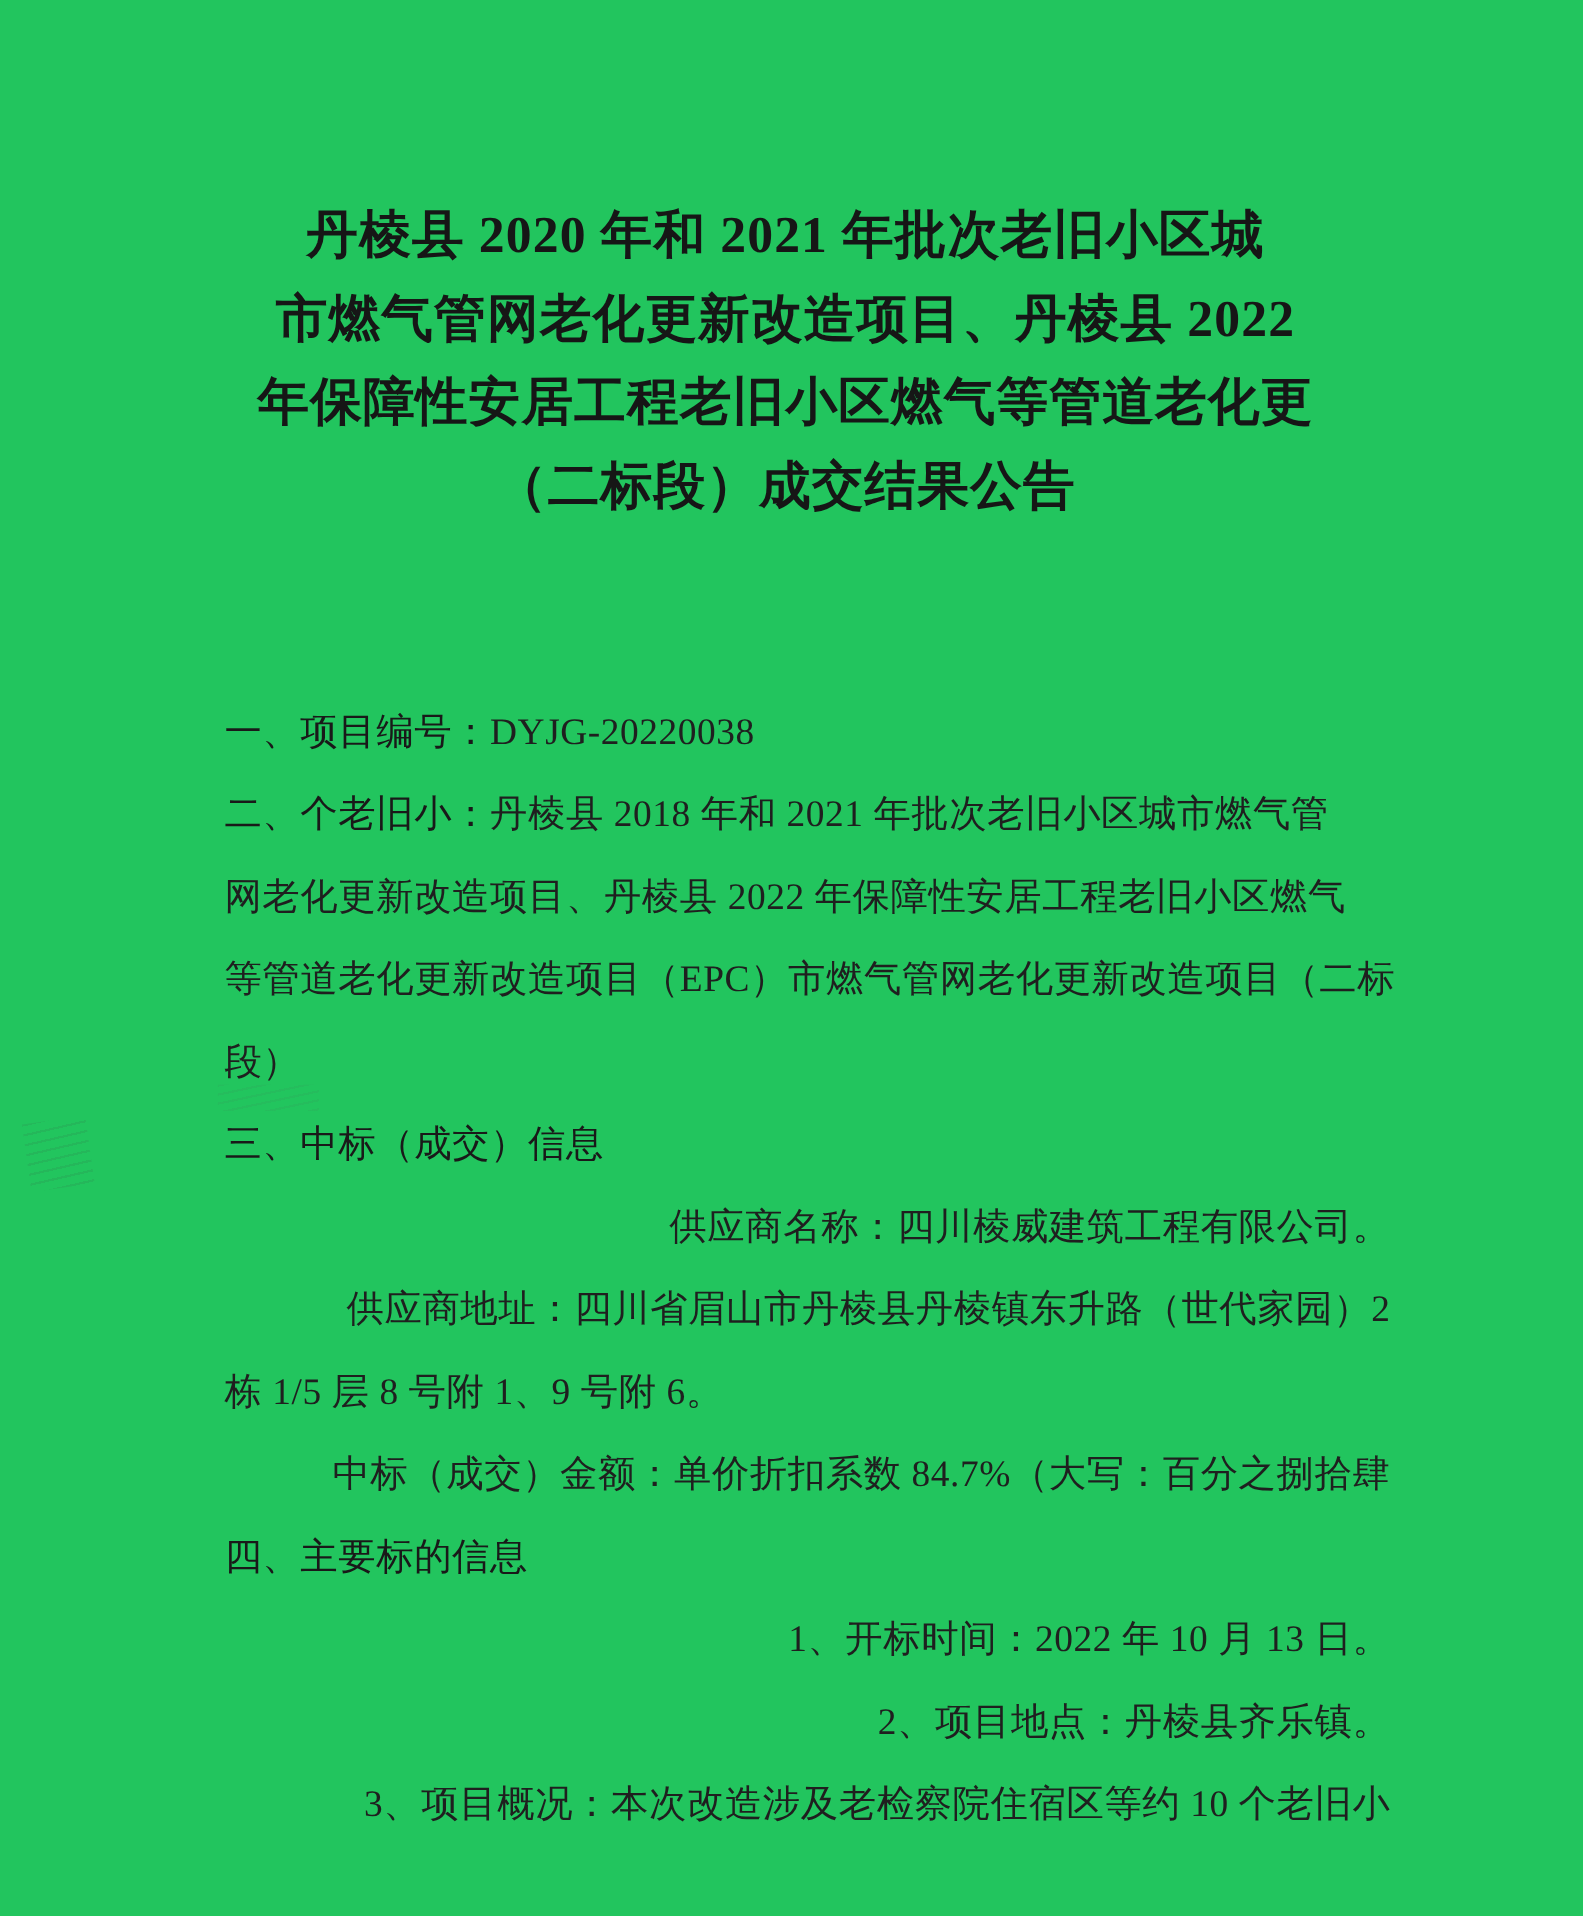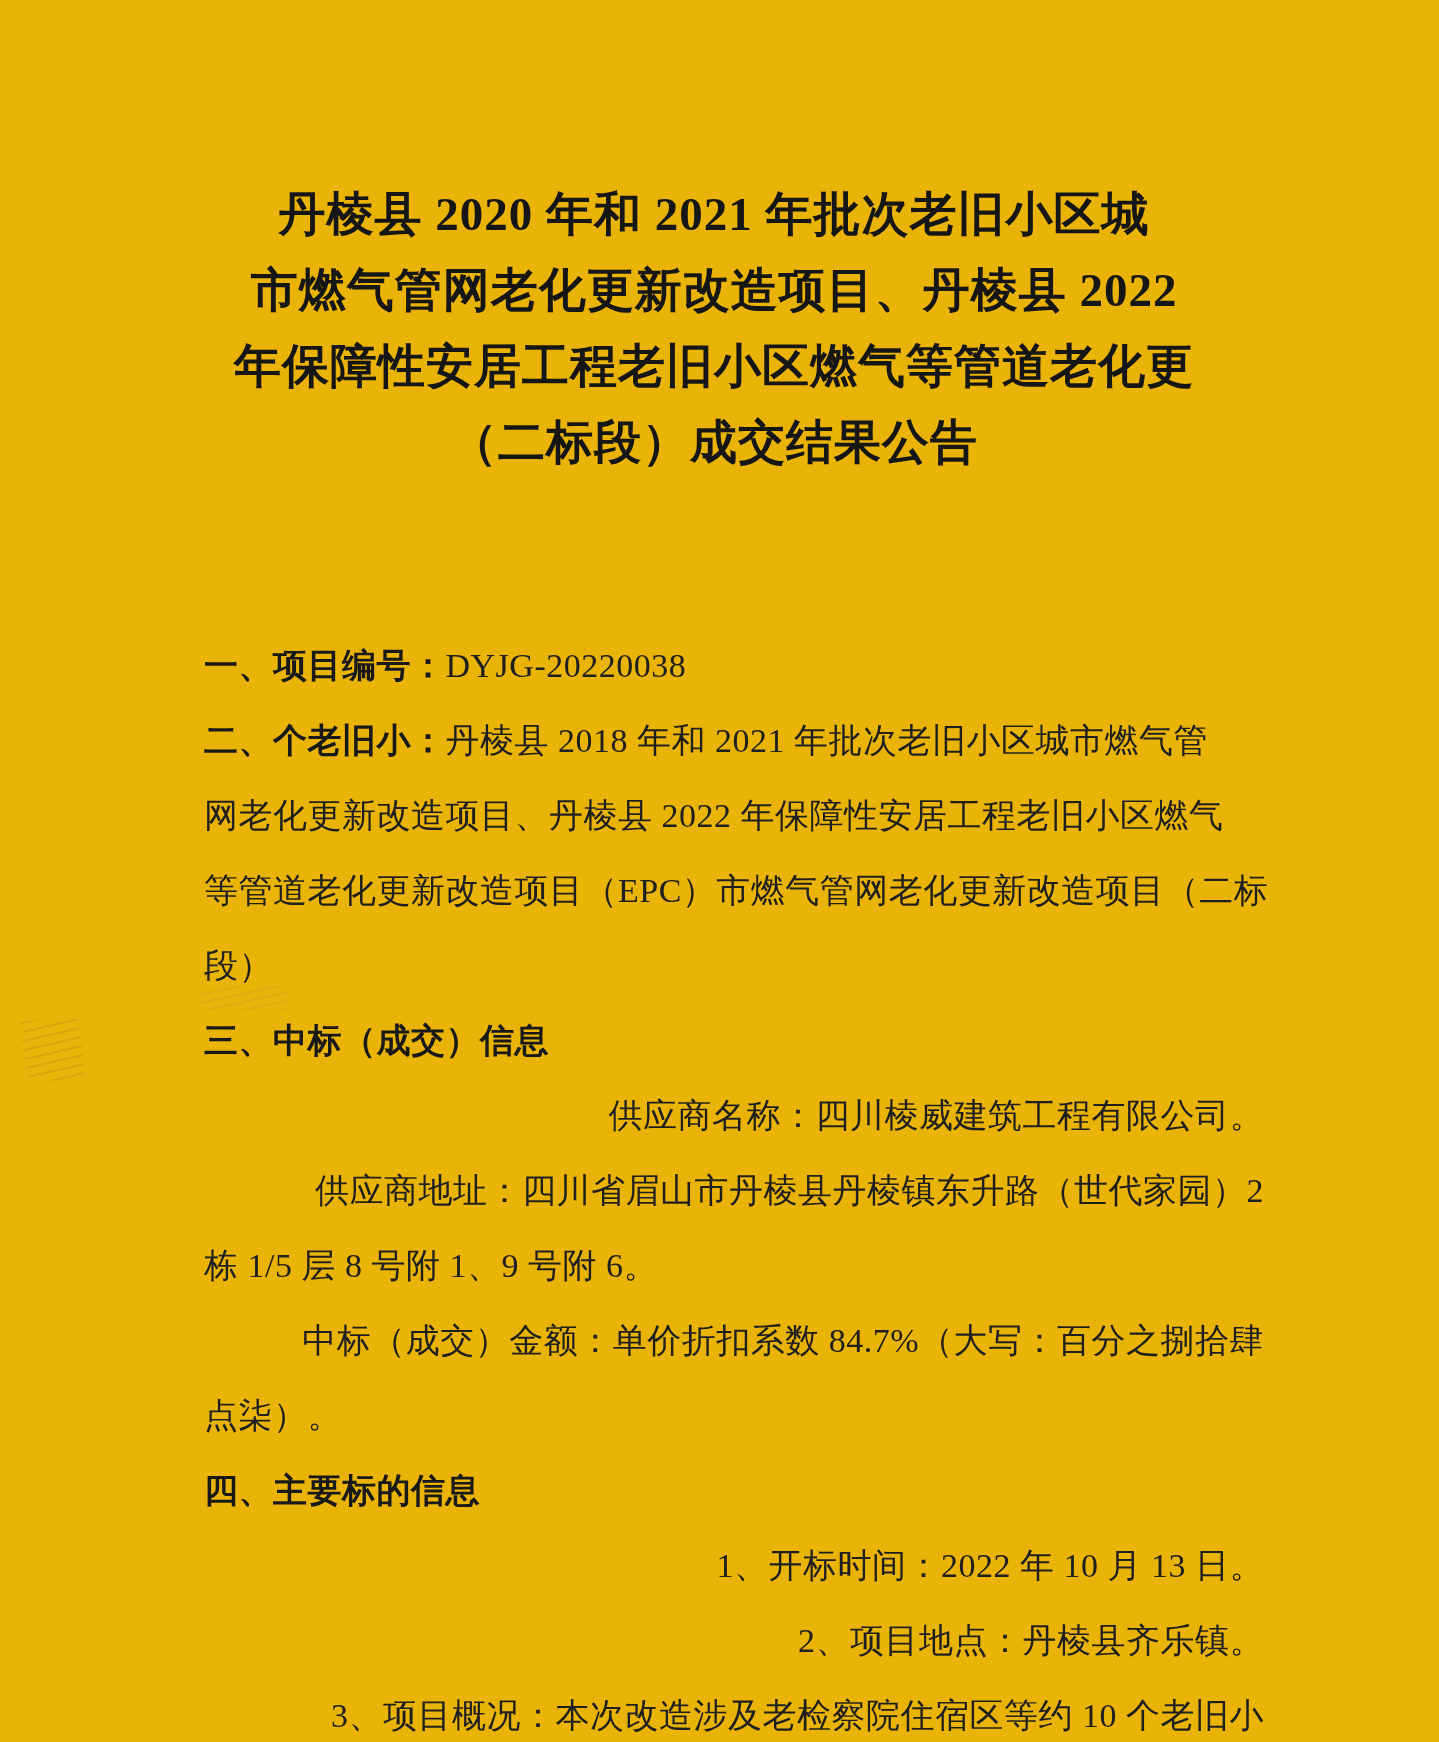--- a/index.html
+++ b/index.html
@@ -4,21 +4,21 @@
 <style>
   html, body {
     margin: 0;
     padding: 0;
     background: #ffffff;
   }
   .page {
     position: relative;
     width: 1439px;
     height: 1742px;
-    background: #eab308;
+    background: #22c55e;
     overflow: hidden;
     font-family: "Liberation Serif", "DejaVu Serif", serif;
     color: #1f1f1f;
   }
   .title {
     position: absolute;
     left: 164px;
     top: 176px;
     width: 1100px;
     text-align: center;
@@ -38,21 +38,21 @@
     letter-spacing: 0.5px;
   }
   .line {
     height: 75px;
     line-height: 75px;
     white-space: nowrap;
   }
   .indent { text-indent: 68px; text-align: right; }
   .hd {
     font-family: "Liberation Sans", "DejaVu Sans", sans-serif;
-    font-weight: 700;
+    font-weight: 400;
     color: #191919;
   }
   .smudge-1 {
     position: absolute;
     left: 24px;
     top: 1018px;
     width: 58px;
     height: 62px;
     background: repeating-linear-gradient(
       175deg,
@@ -100,21 +100,20 @@
     </div>
     <div class="line">网老化更新改造项目、丹棱县 2022 年保障性安居工程老旧小区燃气</div>
     <div class="line">等管道老化更新改造项目（EPC）市燃气管网老化更新改造项目（二标</div>
     <div class="line">段）</div>
 
     <div class="line hd">三、中标（成交）信息</div>
     <div class="line indent">供应商名称：四川棱威建筑工程有限公司。</div>
     <div class="line indent">供应商地址：四川省眉山市丹棱县丹棱镇东升路（世代家园）2</div>
     <div class="line">栋 1/5 层 8 号附 1、9 号附 6。</div>
     <div class="line indent">中标（成交）金额：单价折扣系数 84.7%（大写：百分之捌拾肆</div>
-    <div class="line">点柒）。</div>
 
     <div class="line hd">四、主要标的信息</div>
     <div class="line indent">1、开标时间：2022 年 10 月 13 日。</div>
     <div class="line indent">2、项目地点：丹棱县齐乐镇。</div>
     <div class="line indent">3、项目概况：本次改造涉及老检察院住宿区等约 10 个老旧小</div>
 
   </div>
 
 </div>
 

